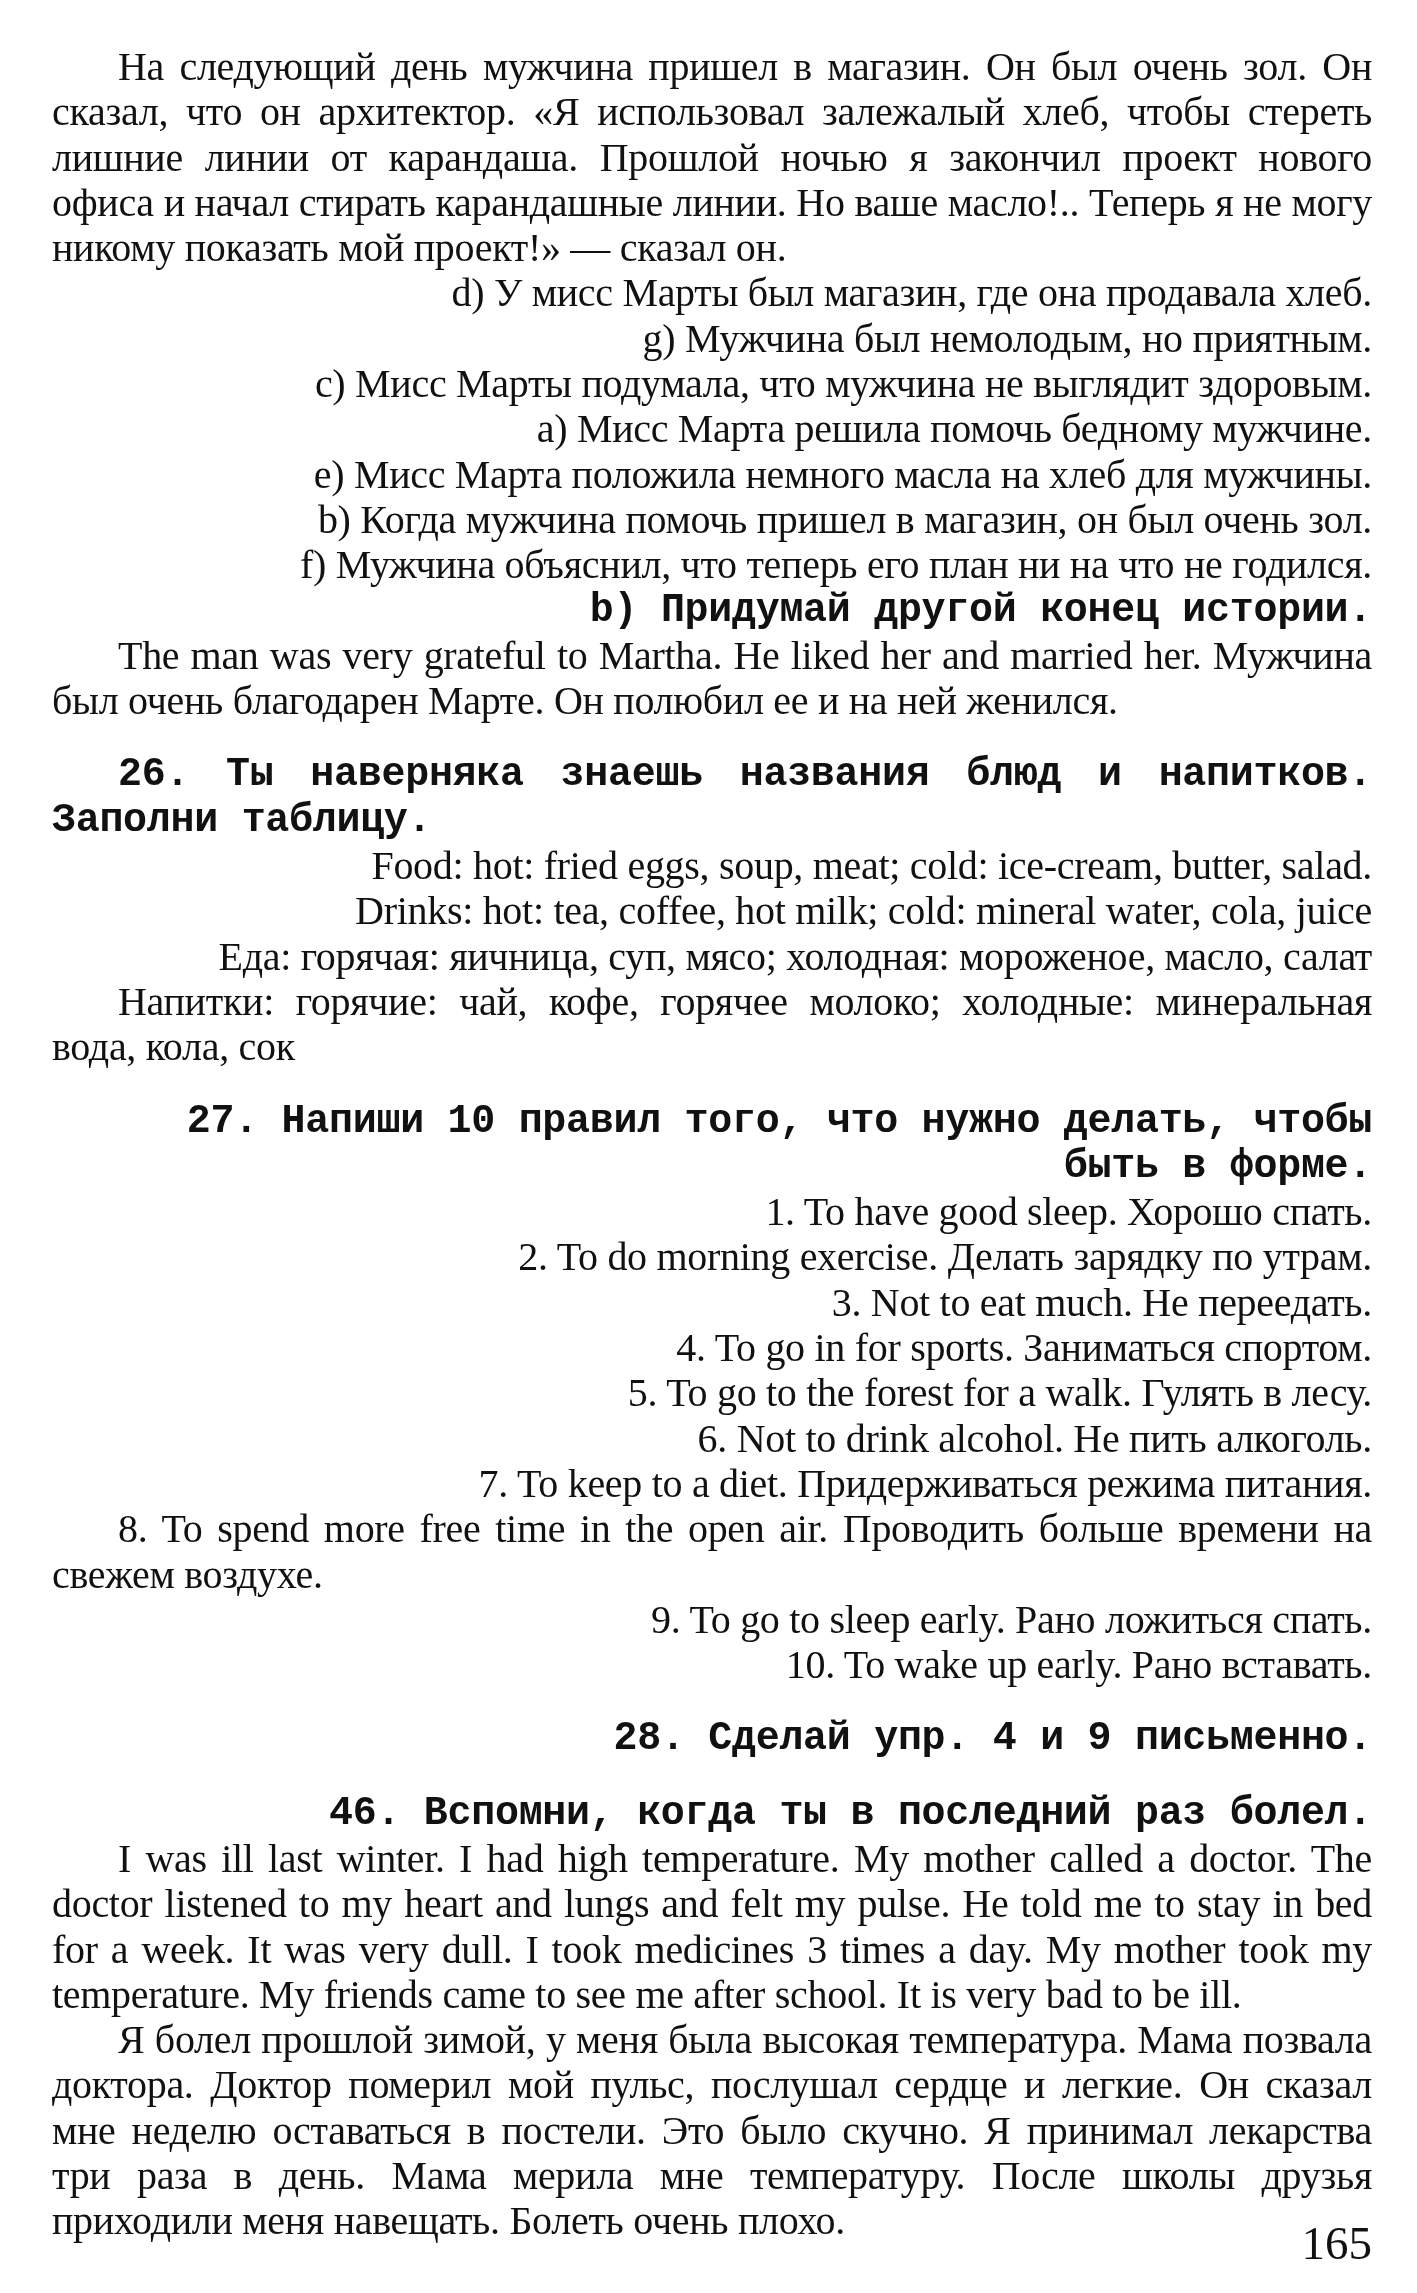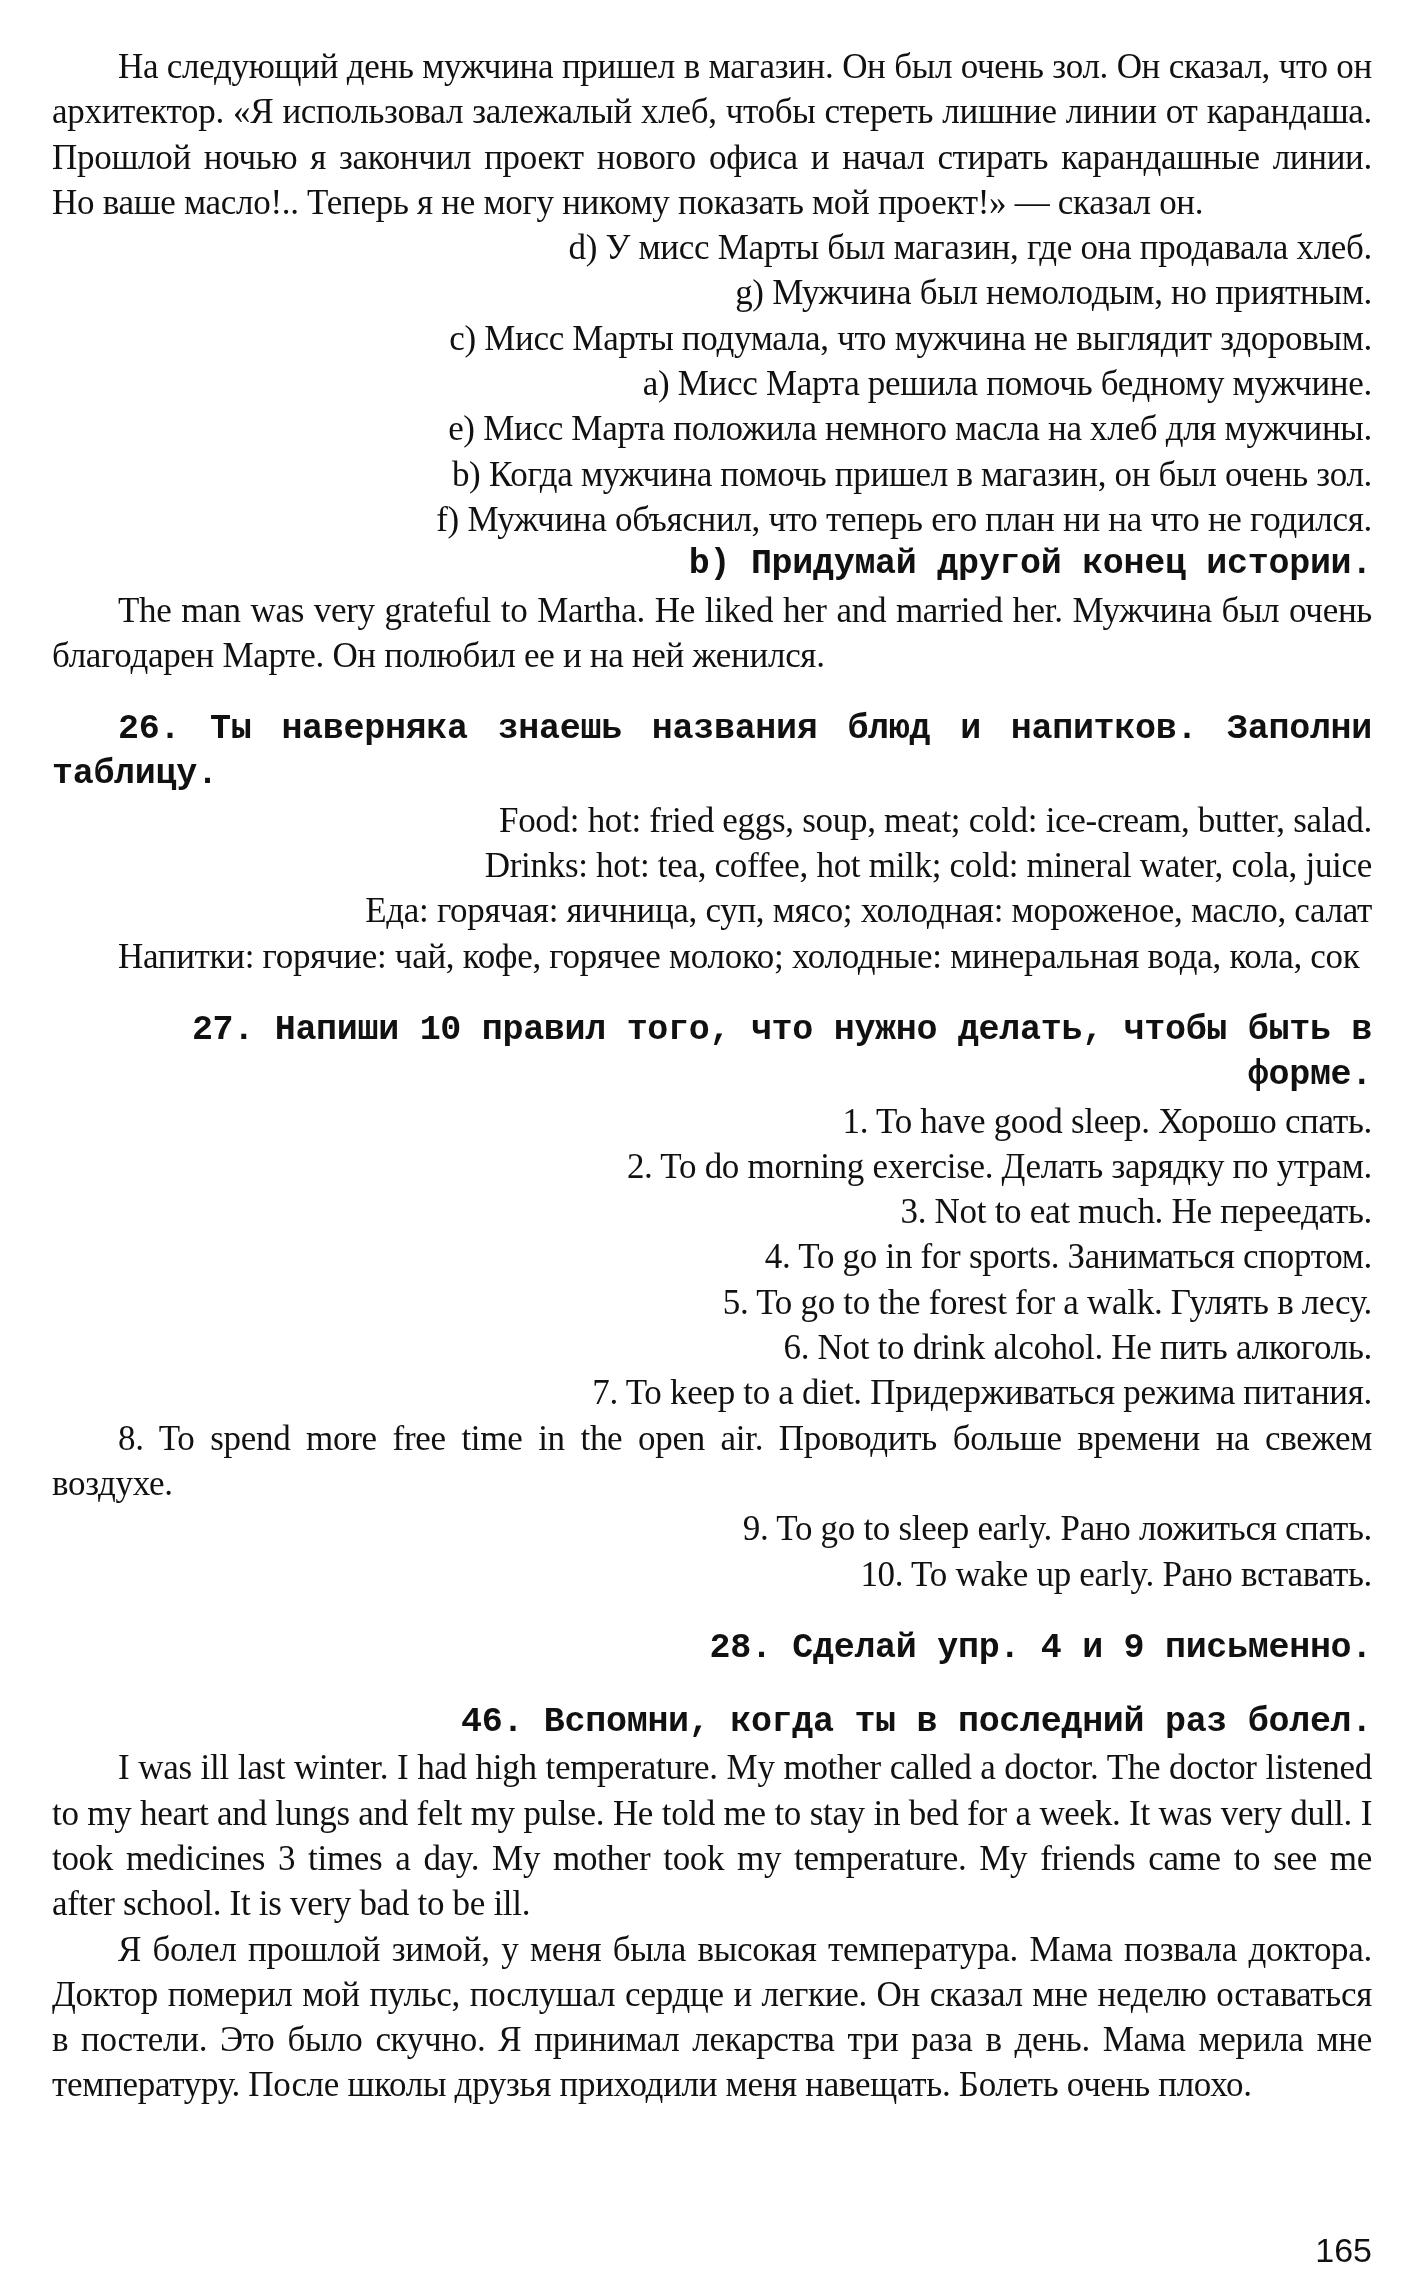--- a/index.html
+++ b/index.html
@@ -3,31 +3,31 @@
 <meta charset="utf-8">
 <style>
   html, body { margin: 0; padding: 0; background: #ffffff; }
   body {
     width: 1417px; height: 2293px; position: relative; overflow: hidden;
     font-family: "Liberation Serif", "DejaVu Serif", serif;
     color: #111111;
   }
   .page {
     position: absolute; left: 52px; top: 44px; width: 1320px;
-    font-size: 35px; line-height: 45.3px;
+    font-size: 40px; line-height: 45.3px;
     letter-spacing: -0.3px;
   }
   p { margin: 0; text-align: justify; }
   .ind { text-indent: 66px; }
   .item { padding-left: 66px; text-align: right; }
   .b { font-weight: bold; font-family: Liberation Mono, monospace; }
   .gap { height: 29px; }
   .pagenum {
     position: absolute; right: 45px; top: 2270px; transform: translateY(-100%);
-    font-size: 34px; font-family: Liberation Sans, sans-serif;
+    font-size: 47px; font-family: Liberation Serif, serif;
   }
 </style>
 </head>
 <body>
 
 <div class="page">
 
   <p class="ind">На следующий день мужчина пришел в магазин. Он был очень зол. Он сказал, что он архитектор. «Я использовал залежалый хлеб, чтобы стереть лишние линии от карандаша. Прошлой ночью я закончил проект нового офиса и начал стирать карандашные линии. Но ваше масло!.. Теперь я не могу никому показать мой проект!» — сказал он.</p>
 
   <p class="item">d) У мисс Марты был магазин, где она продавала хлеб.</p>

